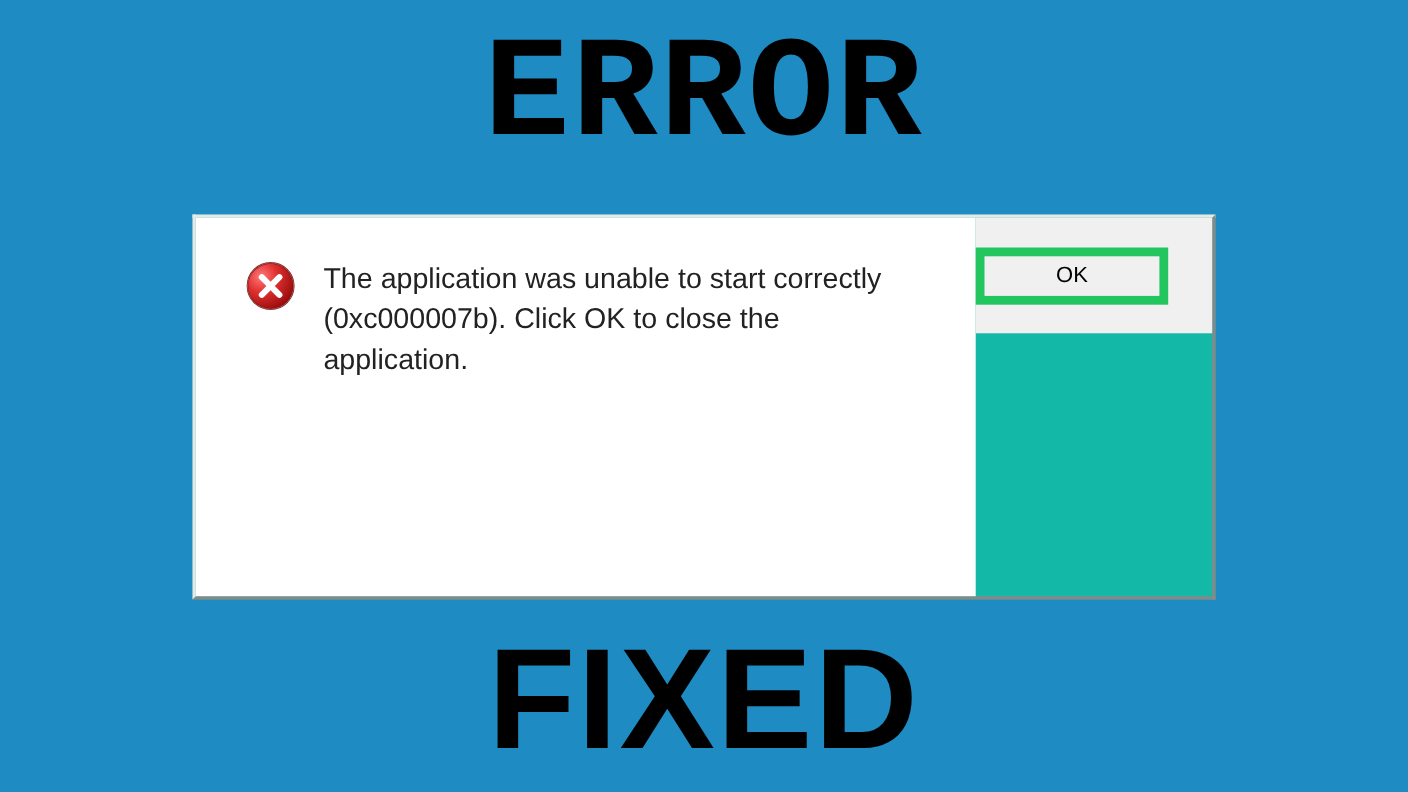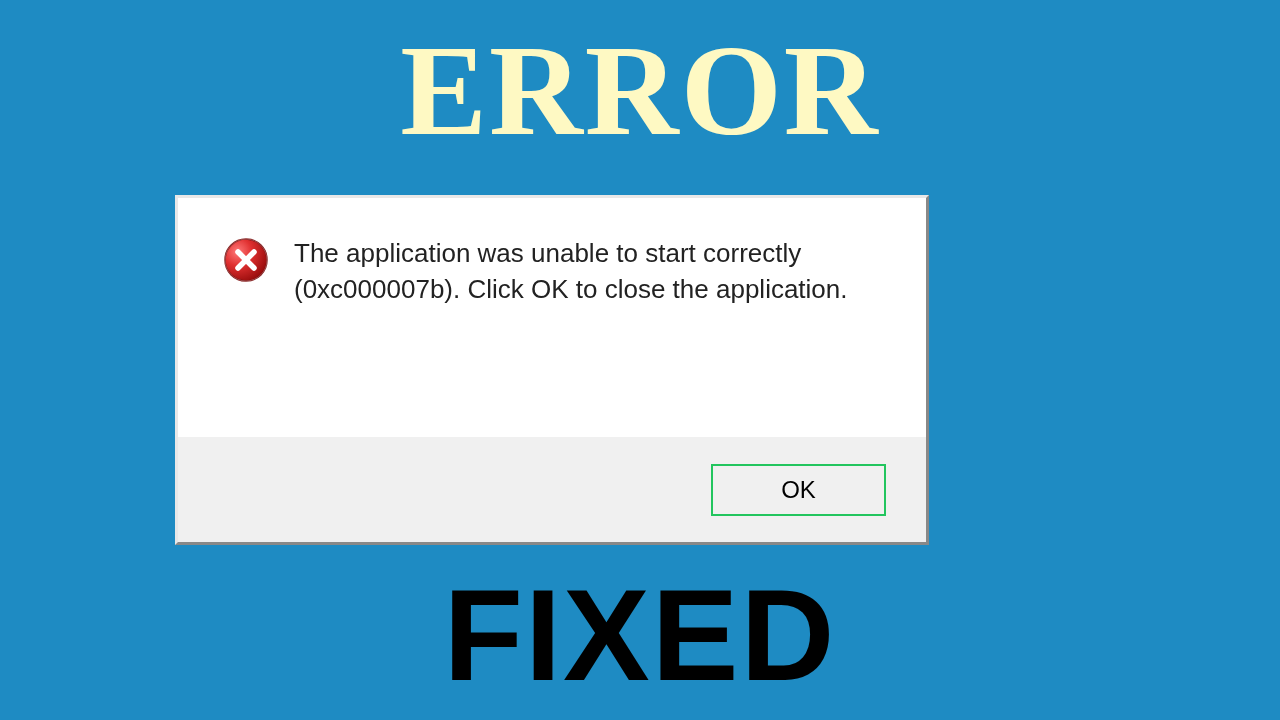--- a/index.html
+++ b/index.html
@@ -15,49 +15,48 @@
       overflow: hidden;
       position: relative;
     }
     .heading-top {
       position: absolute;
       top: 15px;
       left: 50%;
       transform: translateX(-50%);
       font-size: 130px;
       font-weight: 900;
-      color: #fef9c3;
+      color: #000000;
       letter-spacing: 2px;
-      font-family: Liberation Serif, serif;
+      font-family: Liberation Mono, monospace;
     }
     .heading-bottom {
       position: absolute;
       top: 560px;
       left: 50%;
       transform: translateX(-50%);
       font-size: 130px;
       font-weight: 900;
       color: #000000;
       letter-spacing: 2px;
       font-family: Arial, sans-serif;
       text-align: right;
     }
     .dialog {
       position: absolute;
       top: 195px;
       left: 175px;
-      width: 754px;
+      width: 930px;
       height: 350px;
-      background: #0369a1;
+      background: #14b8a6;
       border-top: 3px solid #e8e8e8;
       border-left: 3px solid #e8e8e8;
       border-right: 3px solid #888888;
       border-bottom: 3px solid #888888;
       display: flex;
-      flex-direction: column;
     }
     .dialog-body {
       flex: 1;
       background: #ffffff;
       display: flex;
       padding: 35px 40px 20px 45px;
       gap: 25px;
       align-items: flex-start;
     }
     .error-icon-wrap {
@@ -83,22 +82,22 @@
       background: #f0f0f0;
       display: flex;
       justify-content: flex-end;
       align-items: center;
       padding-right: 40px;
     }
     .ok-button {
       width: 175px;
       height: 52px;
       background: #f0f0f0;
-      border: 2px solid #22c55e;
-      font-size: 24px;
+      border: 8px solid #22c55e;
+      font-size: 20px;
       color: #000000;
       cursor: pointer;
       font-family: inherit;
     }
   </style>
 </head>
 <body>
 
 <div class="heading-top">ERROR</div>
 

